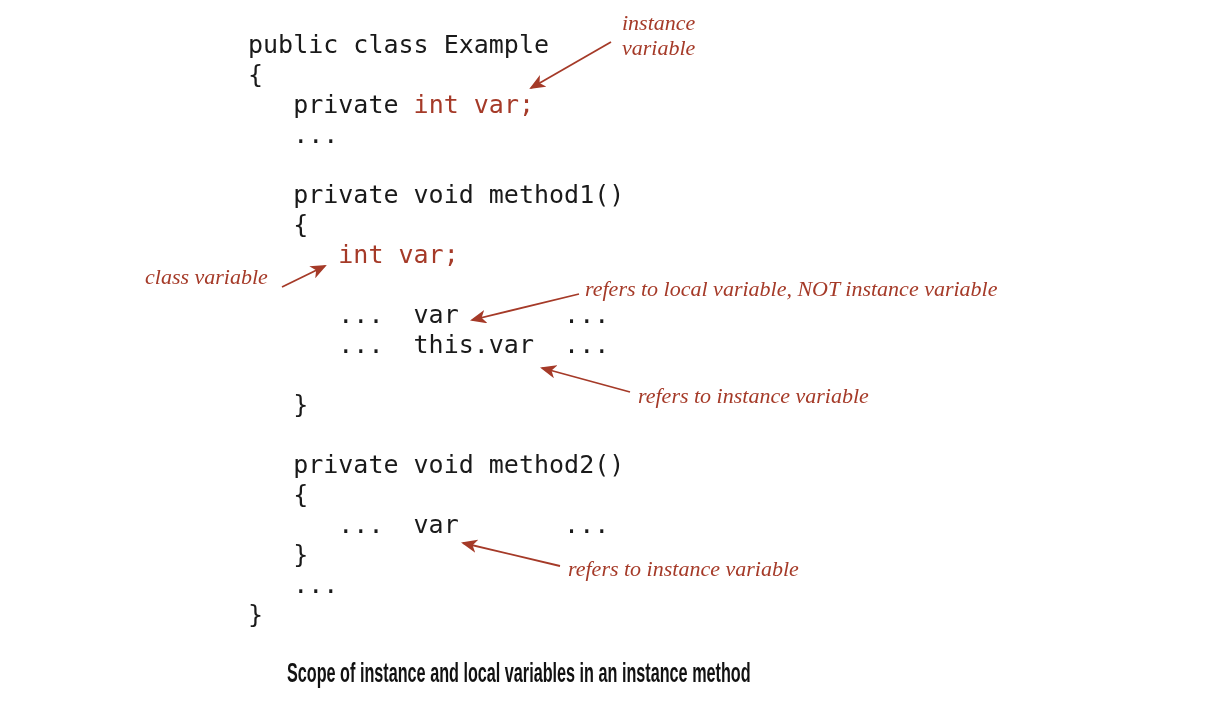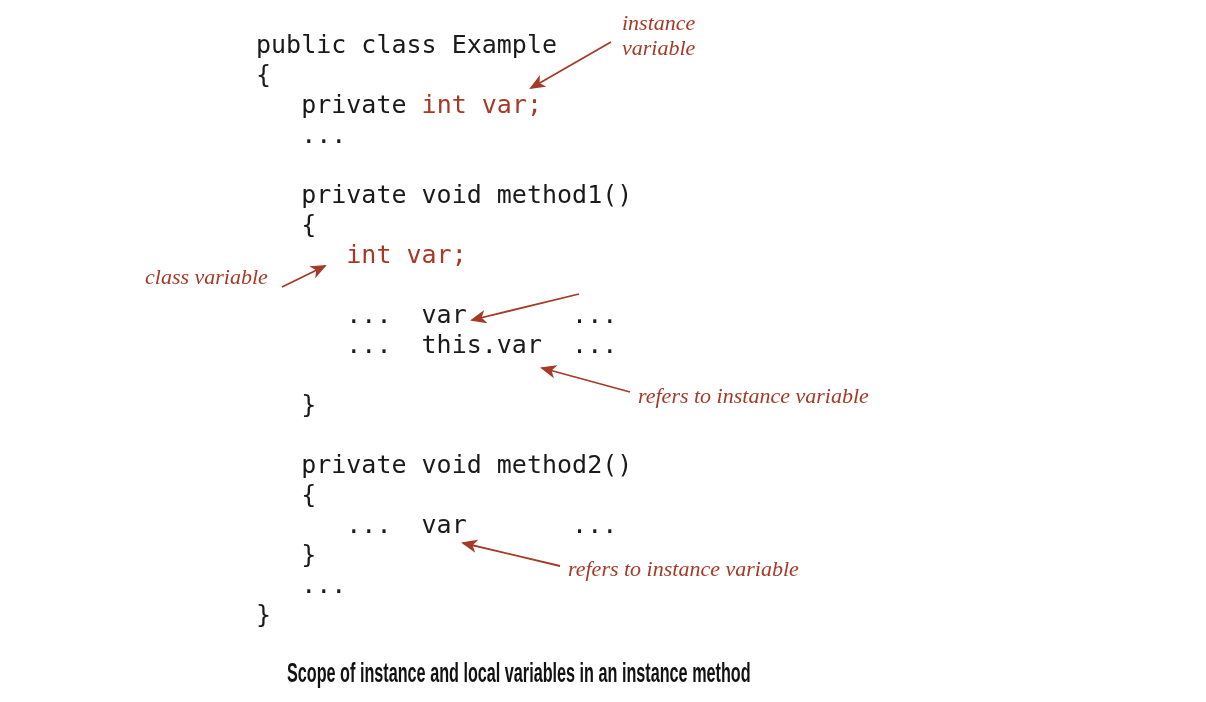--- a/index.html
+++ b/index.html
@@ -13,21 +13,21 @@
     background:#ffffff;
     overflow:hidden;
     font-family:"Liberation Sans",sans-serif;
   }
   
   #code{
     position:absolute;left:248px;top:30px;margin:0;
     font:25px/30px "DejaVu Sans Mono",monospace;
     color:var(--ink);
   }
-  .cl{height:30px;white-space:pre;margin-left:8px;}
+  .cl{height:30px;white-space:pre;}
   .cl span{white-space:pre;}
   .rd{color:var(--red);}
   
   .lbl{
     position:absolute;
     font:italic 22px/25px "Liberation Serif",serif;
     color:var(--red);
     white-space:nowrap;
   }
   
@@ -48,20 +48,21 @@
 
   <pre id="code"><div class="cl"><span>public class Example</span></div><div class="cl"><span>{</span></div><div class="cl"><span>   private </span><span class="rd">int var;</span></div><div class="cl"><span>   ...</span></div><div class="cl"><span></span></div><div class="cl"><span>   private void method1()</span></div><div class="cl"><span>   {</span></div><div class="cl"><span>      </span><span class="rd">int var;</span></div><div class="cl"><span></span></div><div class="cl"><span>      ...  var       ...</span></div><div class="cl"><span>      ...  this.var  ...</span></div><div class="cl"><span></span></div><div class="cl"><span>   }</span></div><div class="cl"><span></span></div><div class="cl"><span>   private void method2()</span></div><div class="cl"><span>   {</span></div><div class="cl"><span>      ...  var       ...</span></div><div class="cl"><span>   }</span></div><div class="cl"><span>   ...</span></div><div class="cl"><span>}</span></div></pre>
 
   <div class="lbl" style="left:622px;top:10px;">
     <div>instance</div>
     <div>variable</div>
   </div>
 
   <div class="lbl" style="left:145px;top:264px;">class variable</div>
 
+  <div class="lbl" style="left:585px;top:276px;">refers to local variable, NOT instance variable</div>
 
   <div class="lbl" style="left:638px;top:383px;">refers to instance variable</div>
 
   <div class="lbl" style="left:568px;top:556px;">refers to instance variable</div>
 
   <div id="caption">Scope of instance and local variables in an instance method</div>
 
   <svg id="arrows" width="1206" height="702" viewBox="0 0 1206 702">
     <defs>
       <marker id="ah" viewBox="0 0 12 10" refX="10.5" refY="5" markerWidth="9" markerHeight="7.5" orient="auto-start-reverse">

